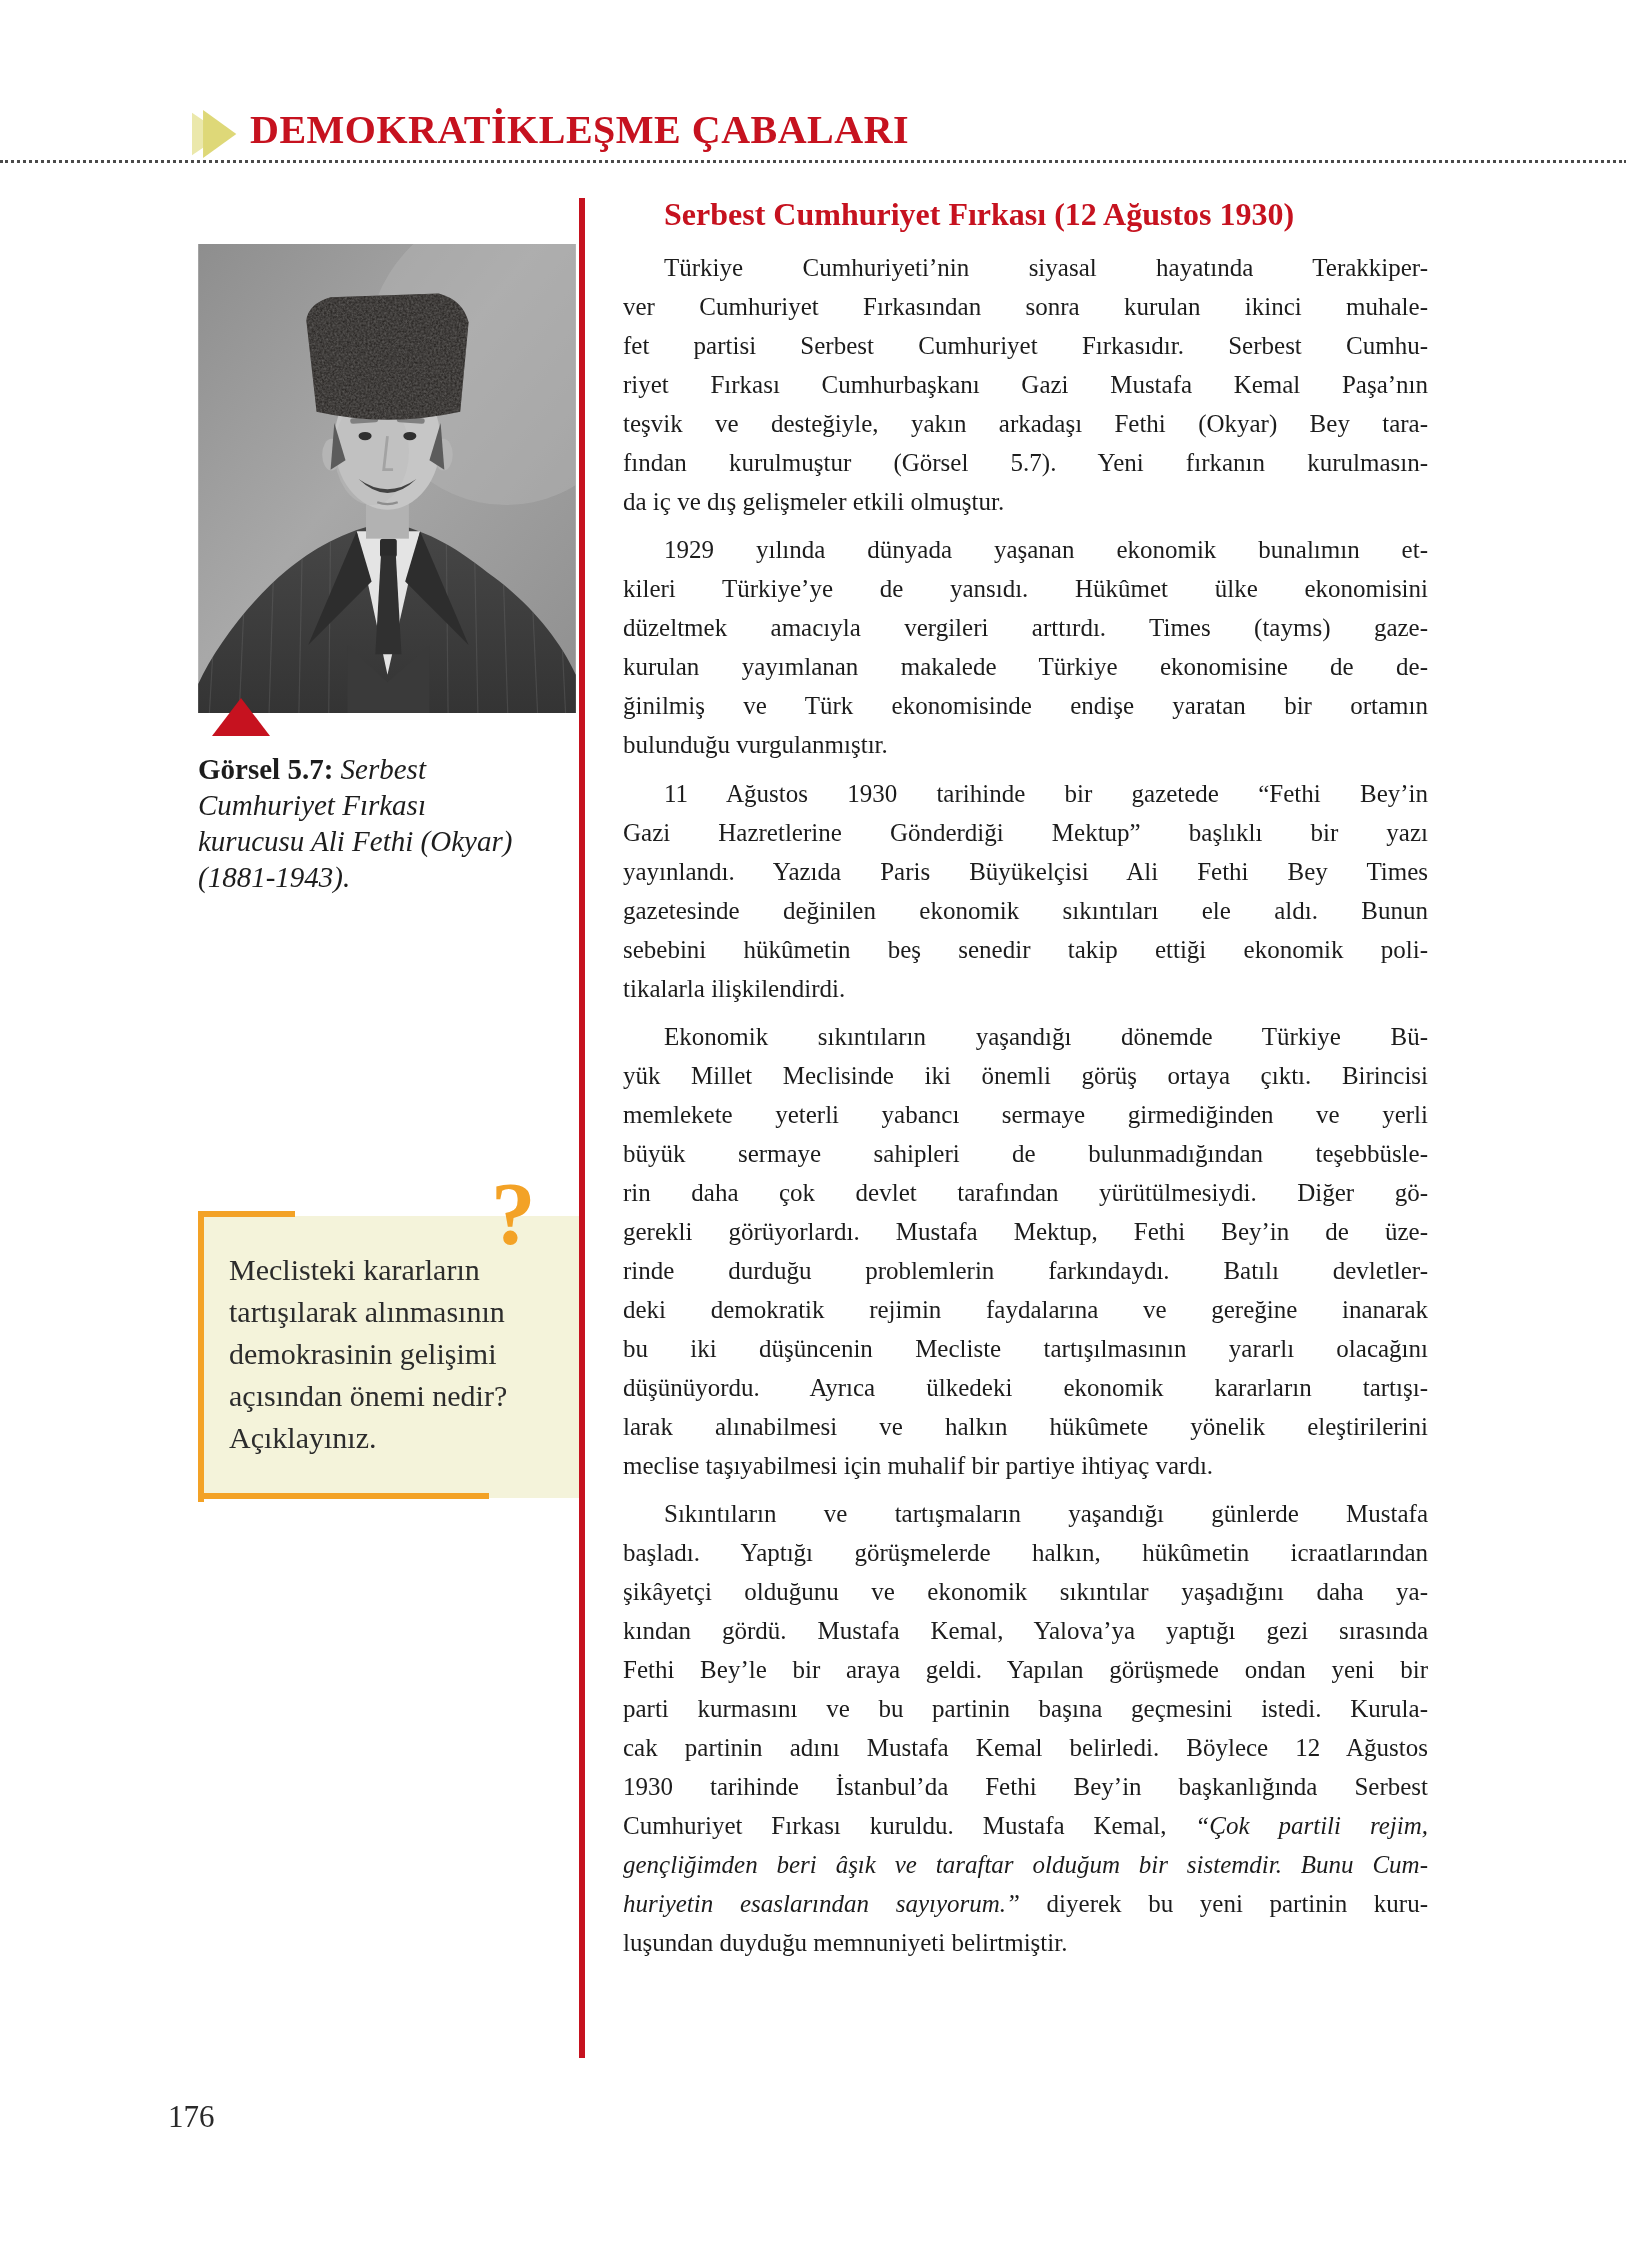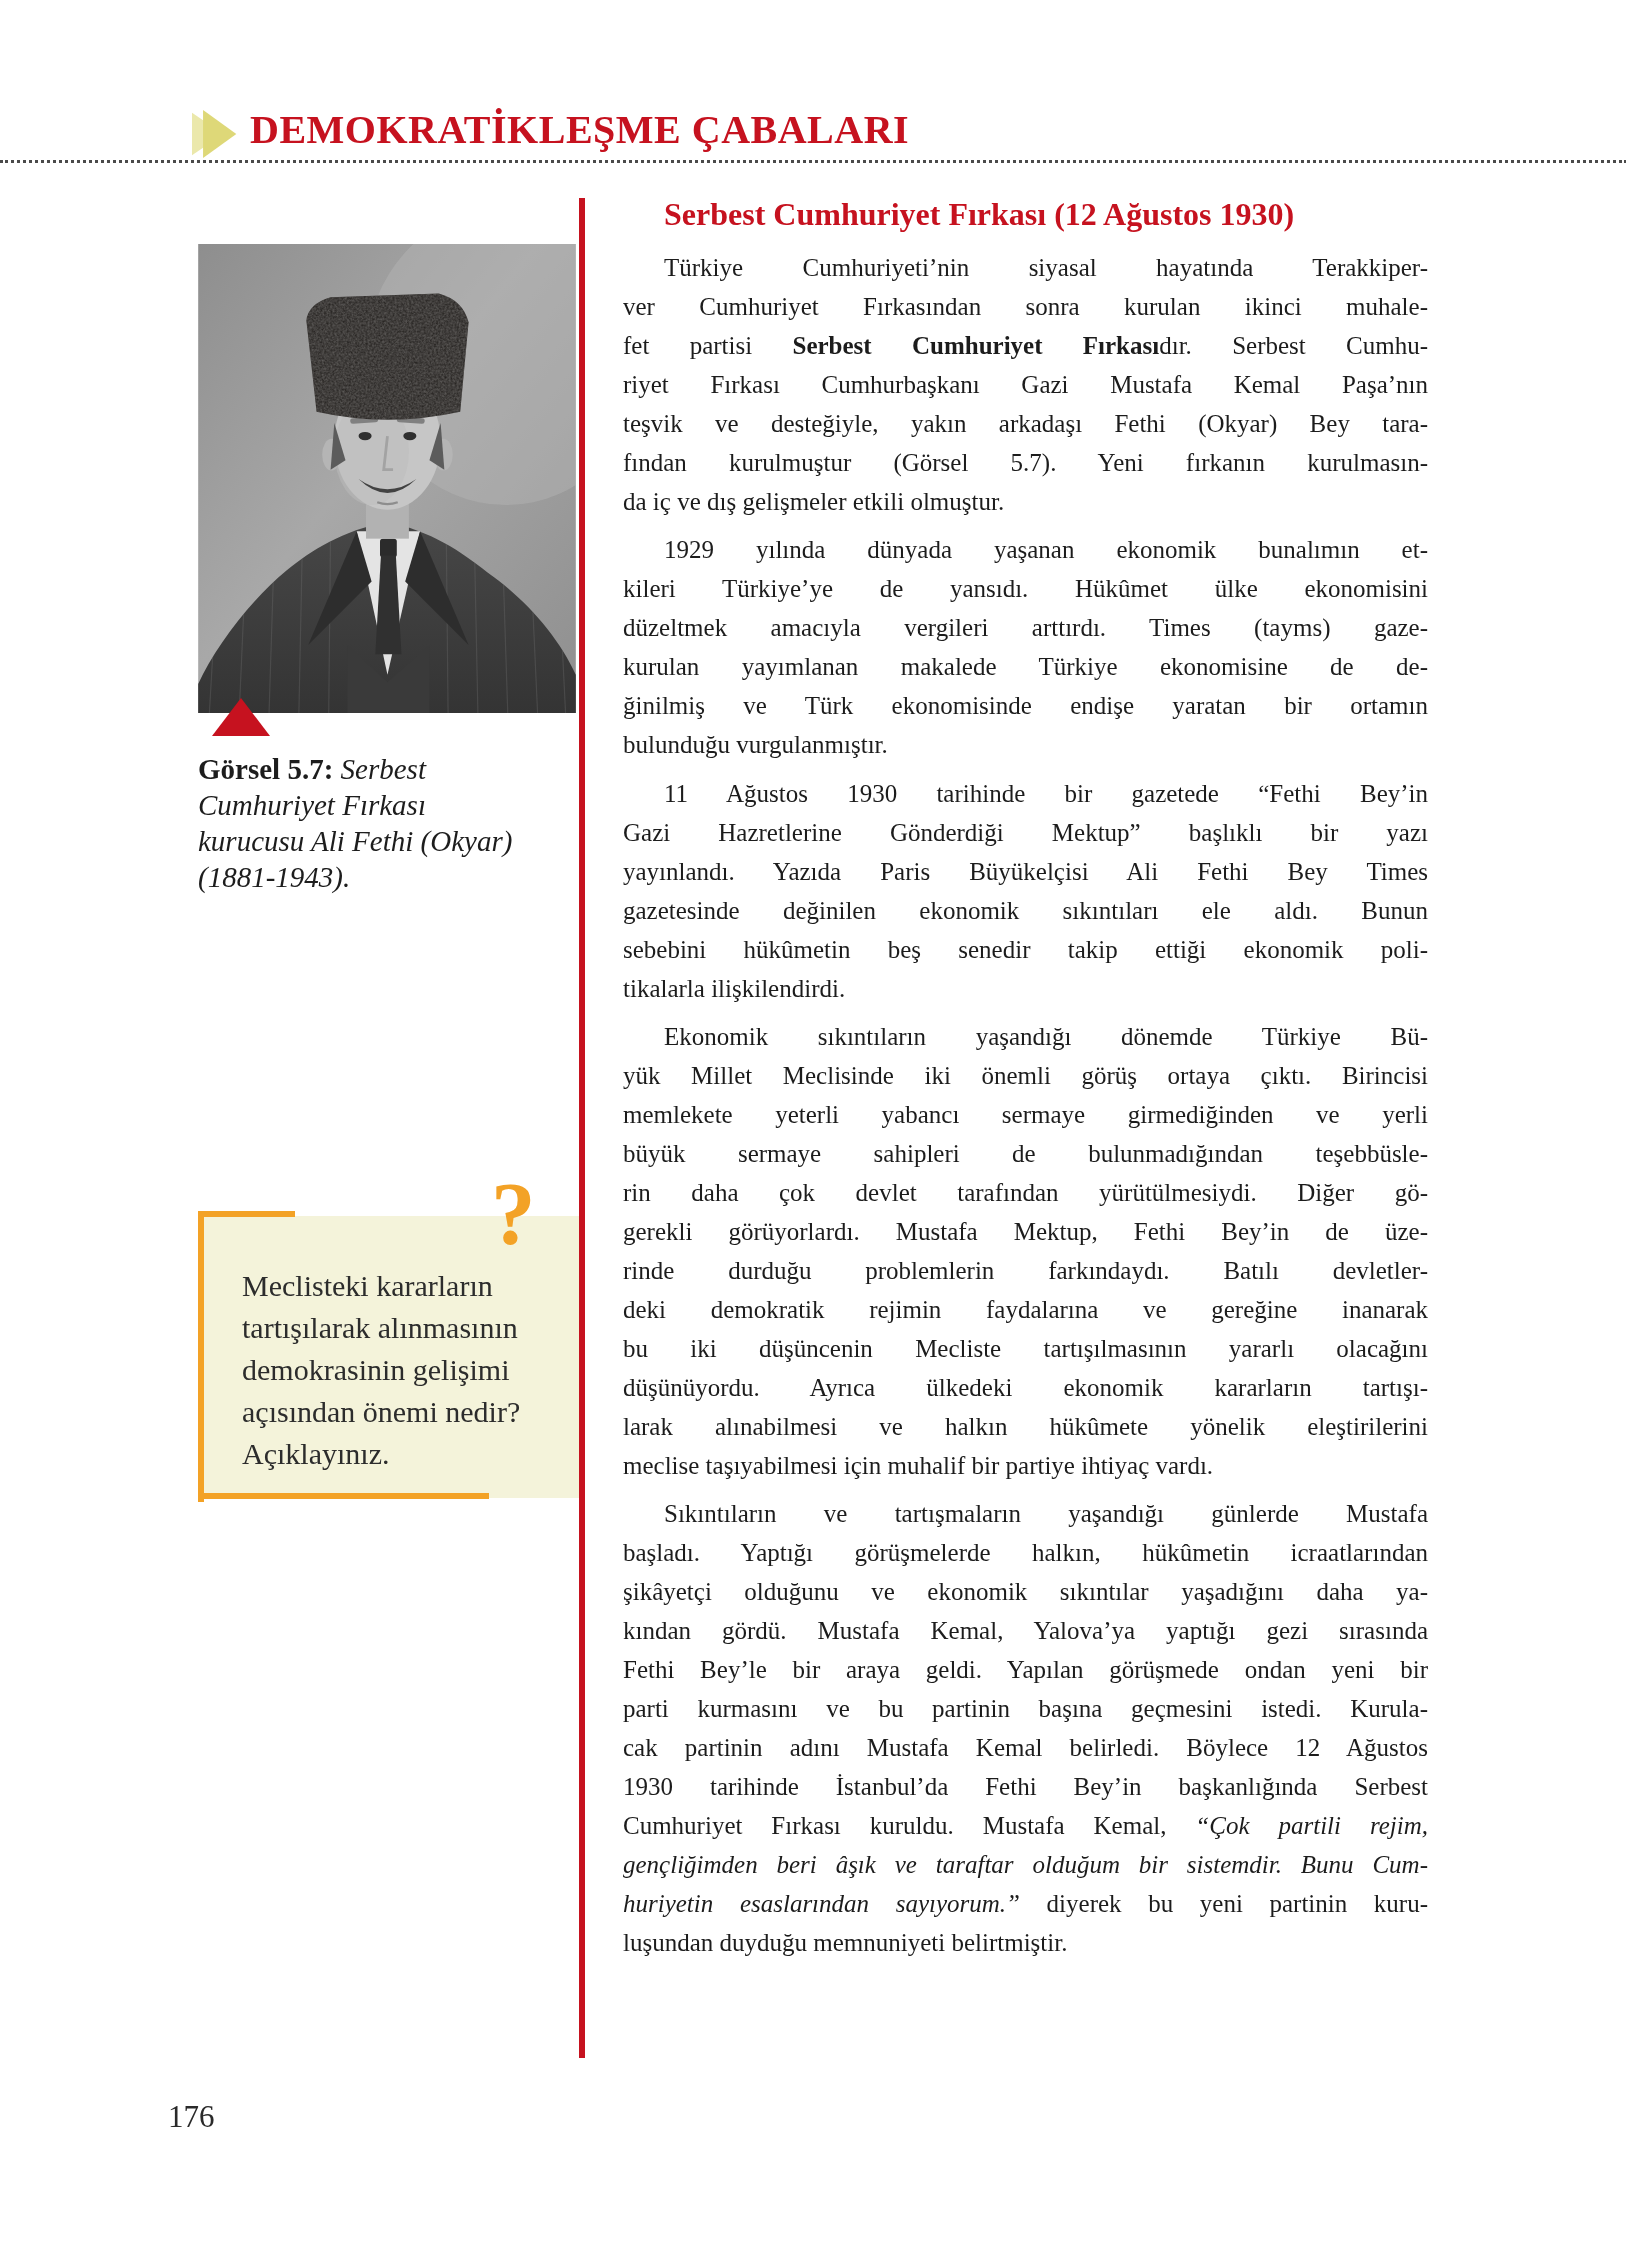--- a/index.html
+++ b/index.html
@@ -50,37 +50,37 @@
   
   .qbox-fill{position:absolute;left:200px;top:1216px;width:379px;height:282px;background:var(--boxfill);}
   .qbox-border-left{position:absolute;left:198px;top:1211px;width:5.6px;height:291px;background:var(--orange);}
   .qbox-border-top{position:absolute;left:198px;top:1211px;width:97px;height:5.6px;background:var(--orange);}
   .qbox-border-bottom{position:absolute;left:198px;top:1493px;width:291px;height:5.6px;background:var(--orange);}
   .qmark{
     position:absolute;left:491px;top:1169px;
     font-size:89px;font-weight:bold;color:var(--orange);line-height:1.0;
     font-family:"Liberation Serif", serif;
   }
-  .qtext{position:absolute;left:242px;top:1249px;width:354px;margin-top:16px;}
+  .qtext{position:absolute;left:229px;top:1249px;width:354px;}
   .q-ln{font-size:30px;line-height:42px;color:#2c2c2c;white-space:nowrap;}
   
   .article{position:absolute;left:623px;top:194px;width:805px;}
   .article-title{
     padding-left:41px;font-size:32px;font-weight:bold;color:var(--red);
     line-height:41px;margin:0 0 13px 0;white-space:nowrap;
   }
   .para{margin:0 0 9.3px 0;}
   .ln{
     font-size:25px;line-height:39px;color:var(--text);
     white-space:nowrap;overflow:hidden;
     text-align:justify;text-align-last:justify;
   }
   .ln.last{text-align-last:left;}
   .ln.ind{padding-left:41px;}
-  .ln b{font-weight:bold;}
+  .ln b{font-weight:normal;}
   .ln i{font-style:italic;}
   
   .page-number{position:absolute;left:168px;top:2099px;font-size:31px;color:#2a2a2a;}
 </style>
 </head>
 <body>
 
 <div id="page">
 
   <svg class="header-arrow" width="48" height="48" viewBox="0 0 52 52">

